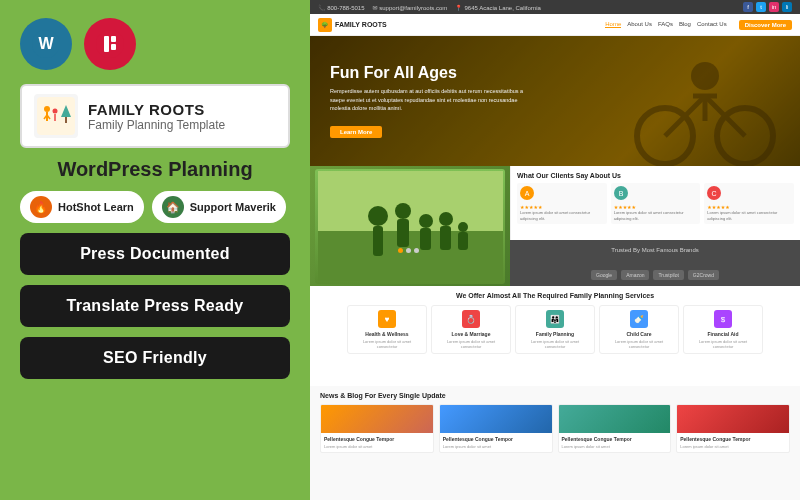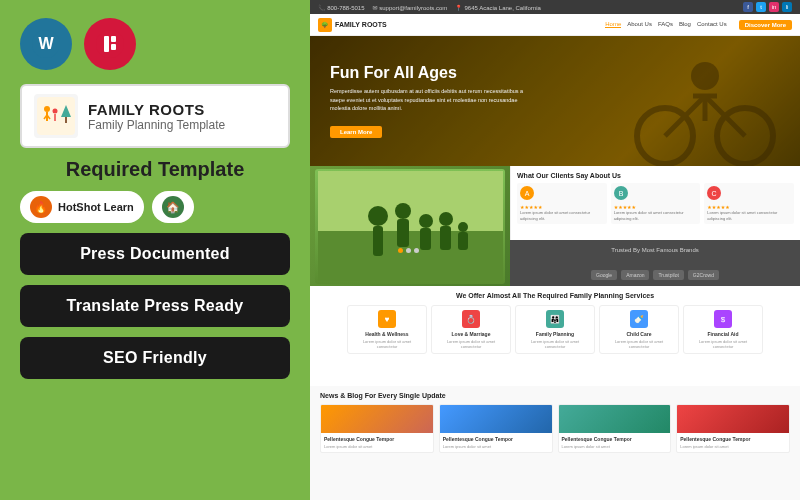--- a/index.html
+++ b/index.html
@@ -535,29 +535,30 @@
         <polygon points="29,8 24,20 34,20" fill="#4a9"></polygon>
         <rect x="28" y="20" width="2" height="6" fill="#8B5E3C"></rect>
       </svg>
     </div>
     <div class="brand-text">
       <h2>FAMILY ROOTS</h2>
       <p>Family Planning Template</p>
     </div>
   </div>
 
-  <div class="wp-template-label">Required Template</div>
+  <div class="wp-template-label">WordPress Planning</div>
 
   <div class="badge-row">
     <div class="badge">
       <div class="badge-icon orange">🔥</div>
       <span>HotShot Learn</span>
     </div>
     <div class="badge">
       <div class="badge-icon green">🏠</div>
+      <span>Support Maverik</span>
     </div>
   </div>
 
   <div class="feature-btn">Press Documented</div>
   <div class="feature-btn">Translate Press Ready</div>
   <div class="feature-btn">SEO Friendly</div>
 
 </div>
 
 <div class="right-panel">

